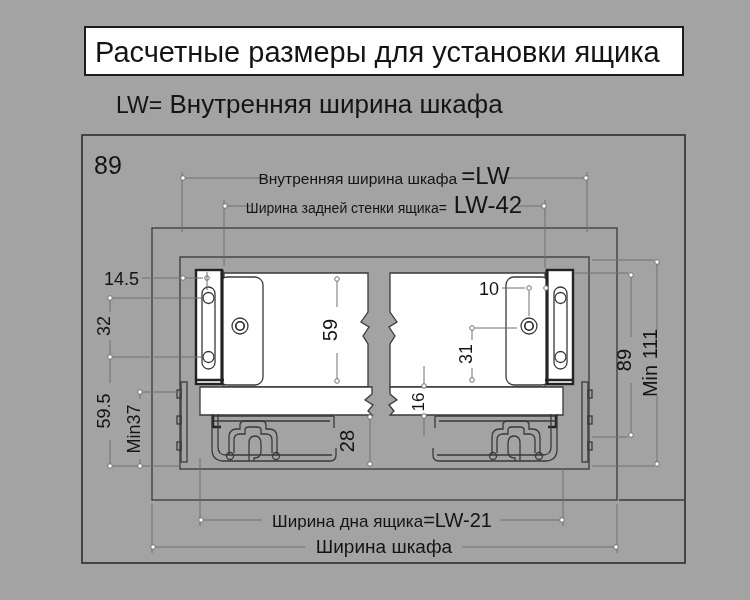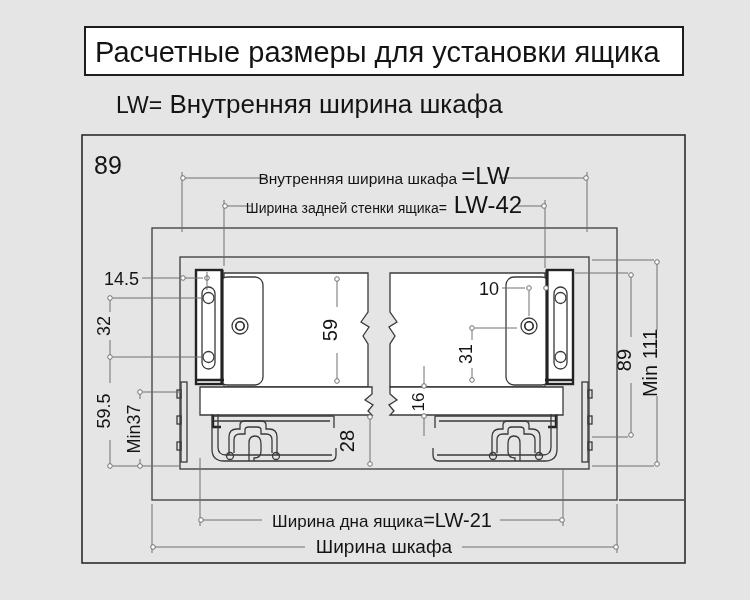--- a/index.html
+++ b/index.html
@@ -1,16 +1,16 @@
 <!DOCTYPE html>
 <html><head>
 <meta charset="utf-8">
 <style>
   html,body{margin:0;padding:0;background:#fff;}
-  #stage{position:relative;width:750px;height:600px;background:#e5e5e5;overflow:hidden;}
+  #stage{position:relative;width:750px;height:600px;background:#a3a3a3;overflow:hidden;}
   svg text{font-family:"Liberation Sans","DejaVu Sans",sans-serif;fill:#141414;}
   .ln{stroke:#3a3a3a;stroke-width:1.3;fill:none;}
   .lnw{stroke:#3a3a3a;stroke-width:1.3;fill:#ffffff;}
   .thk{stroke:#232323;stroke-width:2.4;fill:#ffffff;}
   .thkl{stroke:#232323;stroke-width:3;fill:none;}
   .dim{stroke:#707070;stroke-width:1;fill:none;}
   .dimc{stroke:#707070;stroke-width:1;fill:#ffffff;}
   .frame{stroke:#2c2c2c;stroke-width:1.6;fill:none;}
   .titlebox{stroke:#1d1d1d;stroke-width:2;fill:#ffffff;}
 </style>

